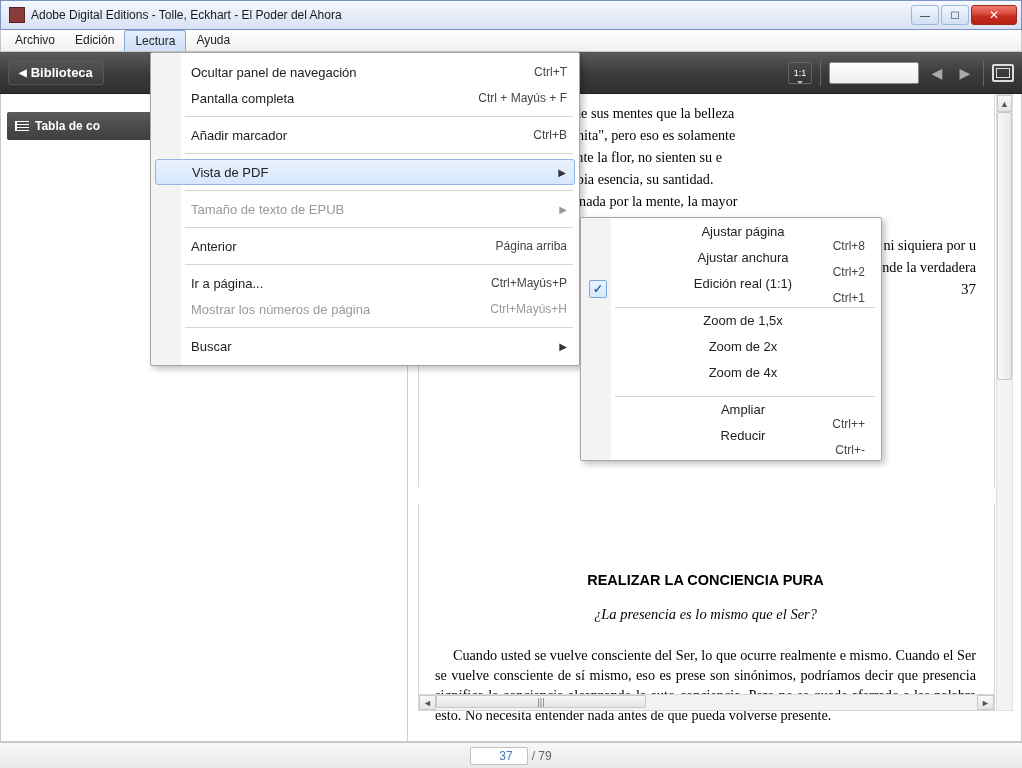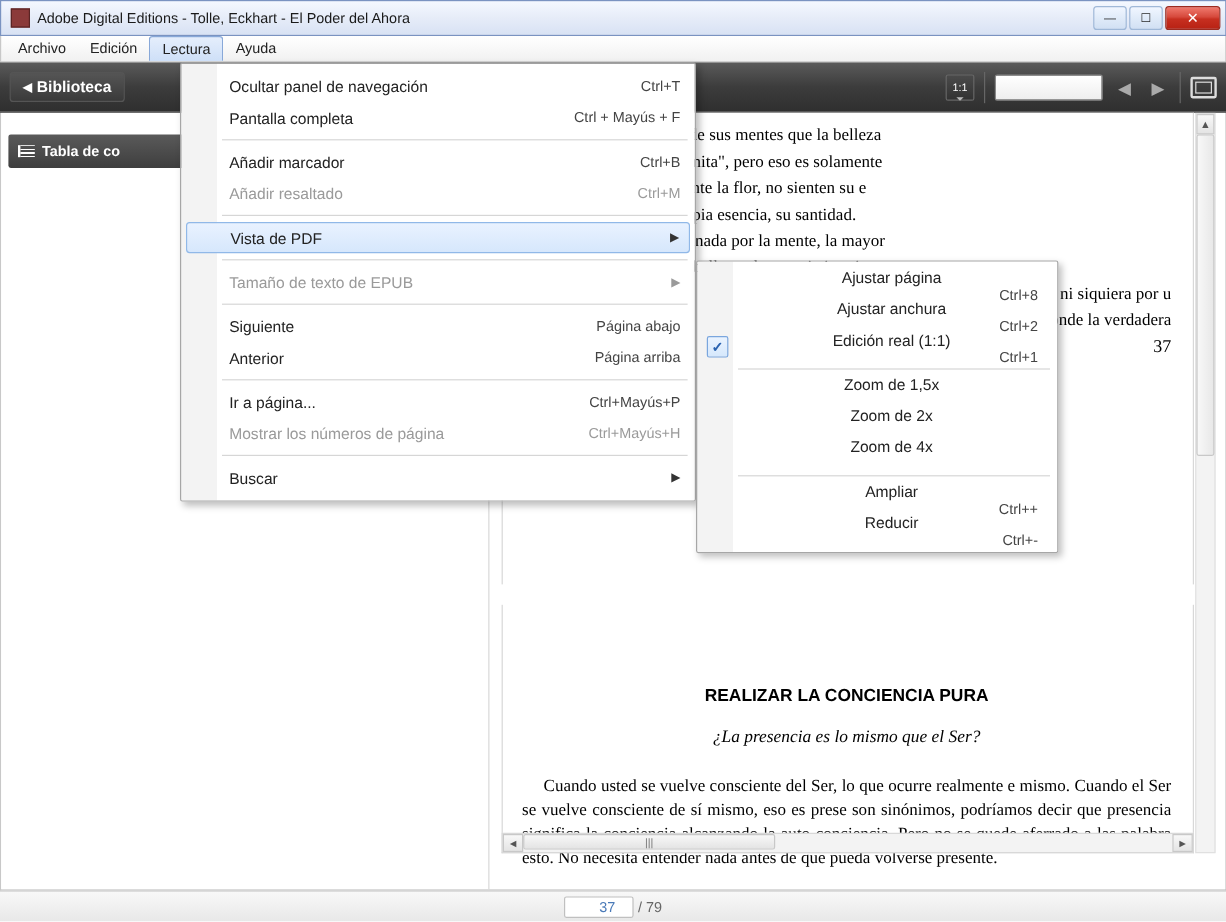--- a/index.html
+++ b/index.html
@@ -290,40 +290,32 @@
   </div>
   <div class="item">
     <span>Pantalla completa</span>
     <span class="shortcut">Ctrl + Mayús + F</span>
   </div>
   <div class="sep"></div>
   <div class="item">
     <span>Añadir marcador</span>
     <span class="shortcut">Ctrl+B</span>
   </div>
-  <div class="item disabled">
-    <span>Añadir resaltado</span>
-    <span class="shortcut">Ctrl+M</span>
-  </div>
   <div class="sep"></div>
   <div class="item highlight">
     <span>Vista de PDF</span>
     <span class="sub-arrow">▶</span>
   </div>
   <div class="sep"></div>
   <div class="item disabled">
     <span>Tamaño de texto de EPUB</span>
     <span class="sub-arrow" style="color:#9a9a9a">▶</span>
   </div>
   <div class="sep"></div>
   <div class="item">
-    <span>Siguiente</span>
-    <span class="shortcut">Página abajo</span>
-  </div>
-  <div class="item">
     <span>Anterior</span>
     <span class="shortcut">Página arriba</span>
   </div>
   <div class="sep"></div>
   <div class="item">
     <span>Ir a página...</span>
     <span class="shortcut">Ctrl+Mayús+P</span>
   </div>
   <div class="item disabled">
     <span>Mostrar los números de página</span>

